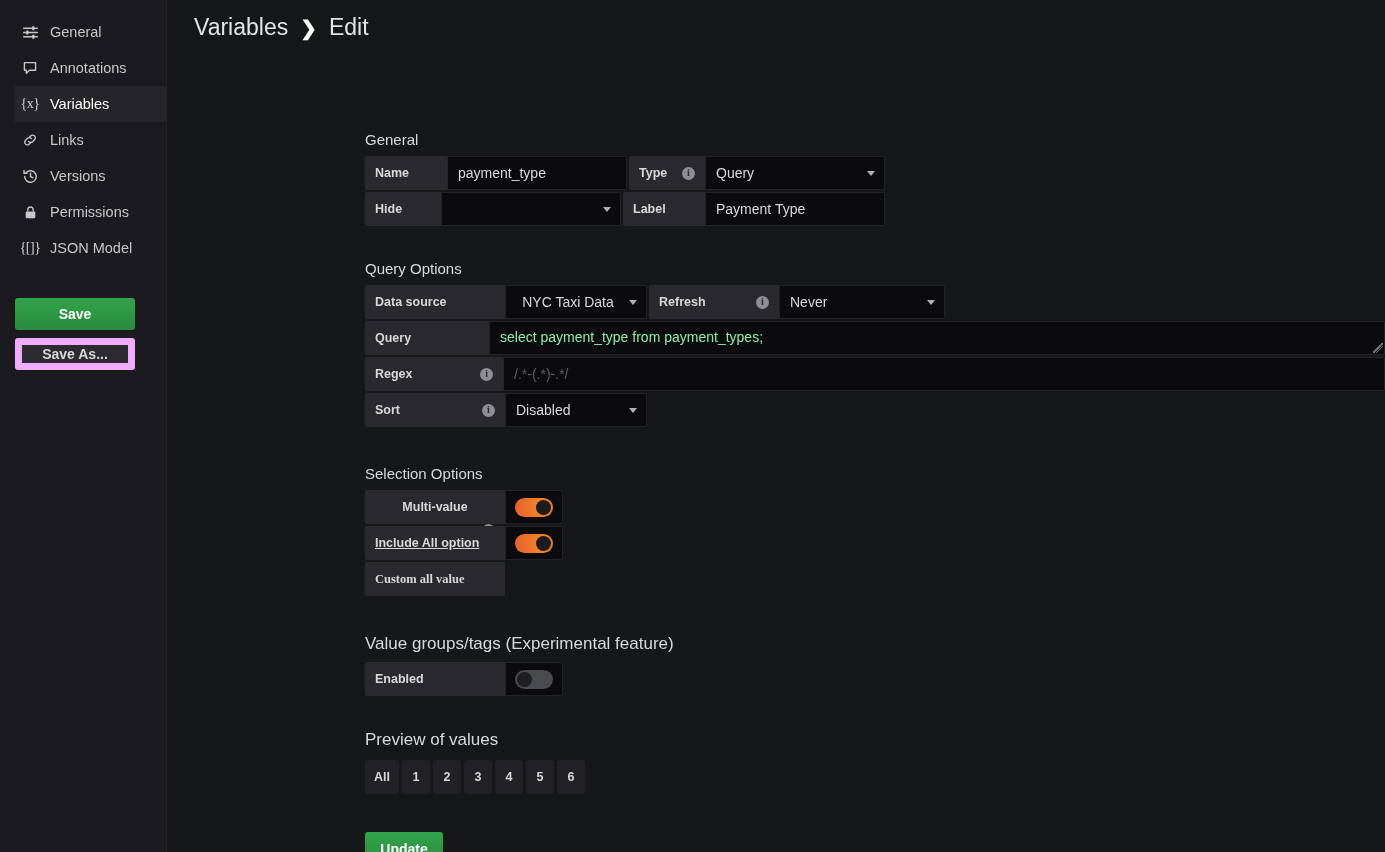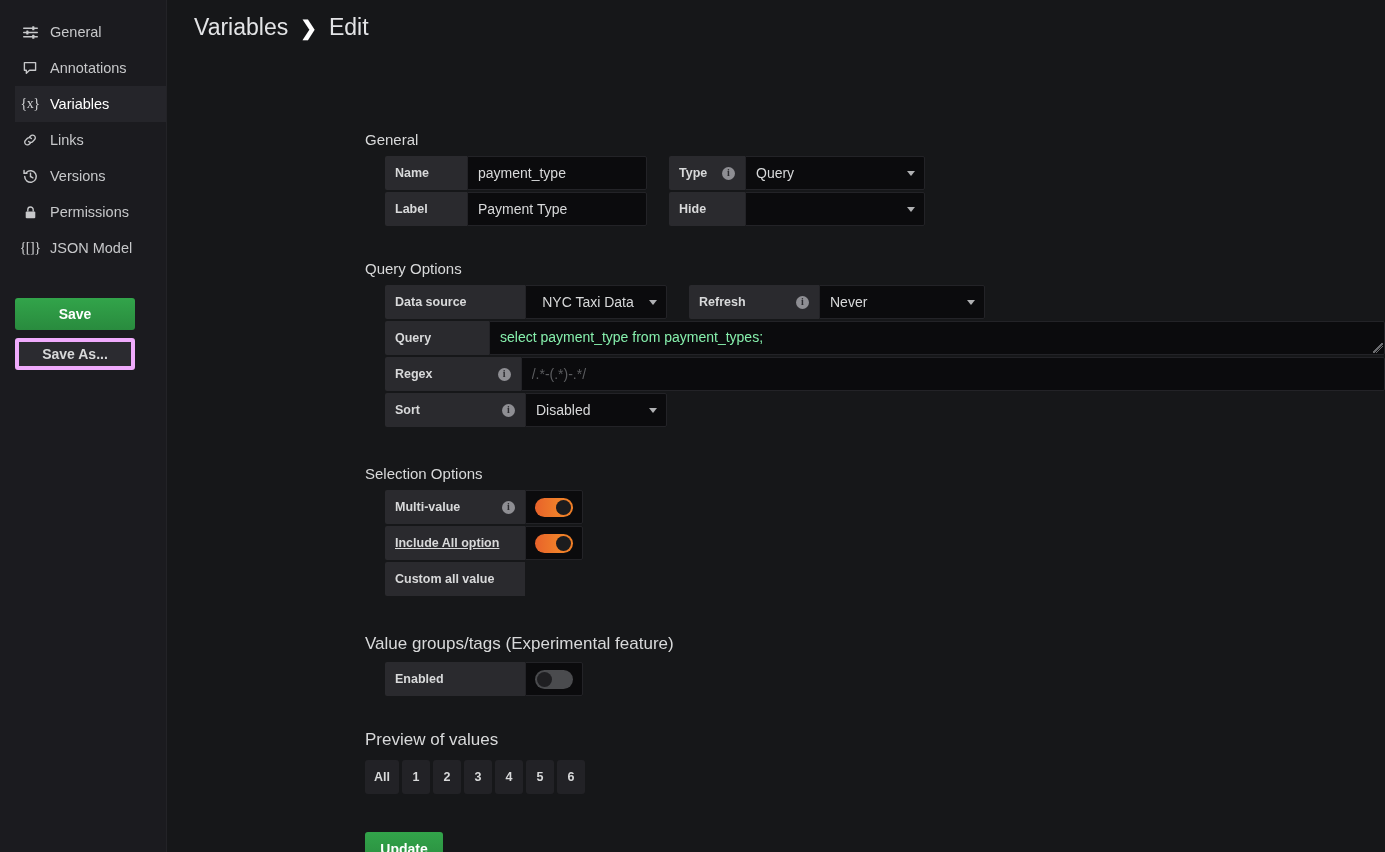--- a/index.html
+++ b/index.html
@@ -51,21 +51,21 @@
     background: linear-gradient(#32a44a, #298b3e);
     color: #fff; font-size: 14px; font-weight: bold;
     border: none; border-radius: 3px; cursor: pointer;
     margin-bottom: 8px;
     font-family: "Liberation Sans", sans-serif;
   }
   .btn-saveas {
     display: block; width: 120px; height: 32px;
     background: #2b2b30; color: #d8d9da;
     font-size: 14px; font-weight: bold;
-    border: 4px solid #f0abfc; border-radius: 3px; cursor: pointer;
+    border: 7px solid #f0abfc; border-radius: 3px; cursor: pointer;
     font-family: "Liberation Sans", sans-serif;
   }
 
   
   .main { flex: 1; height: 852px; padding: 0 0 0 0; position: relative; overflow: hidden; }
 
   .breadcrumb {
     display: flex; align-items: center; gap: 12px;
     padding: 14px 0 0 27px;
     font-size: 23px; color: #e3e4e6; font-weight: normal;
@@ -89,21 +89,20 @@
 
   .lbl {
     background: #2a2a2e;
     color: #d8d9da;
     font-size: 12.5px; font-weight: bold;
     height: 34px; line-height: 34px;
     padding: 0 10px;
     border-radius: 2px 0 0 2px;
     display: flex; align-items: center;
     white-space: nowrap;
-    margin-left: 20px;
   }
   .lbl .info {
     margin-left: auto; padding-left: 14px;
     display: inline-flex; align-items: center;
   }
   .info-ico {
     width: 13px; height: 13px; border-radius: 50%;
     background: #8e8e93; color: #2a2a2e;
     font-size: 10px; font-weight: bold; font-style: normal;
     display: inline-flex; align-items: center; justify-content: center;
@@ -172,23 +171,23 @@
   }
   .resize-grip {
     position: absolute; right: 2px; bottom: 2px;
     width: 10px; height: 10px; pointer-events: none;
     background:
       linear-gradient(135deg, transparent 0 44%, #6a6b6e 44% 56%, transparent 56% 100%) no-repeat 3px 3px / 7px 7px,
       linear-gradient(135deg, transparent 0 44%, #6a6b6e 44% 56%, transparent 56% 100%) no-repeat 0 0 / 10px 10px;
   }
 
   
-  .lbl-multi  { width: 140px; }
+  .lbl-multi  { width: 140px; flex-direction: column; }
   .lbl-all    { width: 140px; text-decoration: underline; }
-  .lbl-custom { width: 140px; }
+  .lbl-custom { width: 140px; font-family: Liberation Serif, serif; }
   .fld-custom { width: 198px; }
   .lbl-enabled{ width: 140px; }
 
   .toggle-cell {
     background: #0b0b0d;
     border: 1px solid #232327;
     border-radius: 0 2px 2px 0;
     height: 34px; width: 58px;
     display: flex; align-items: center; justify-content: center;
     cursor: pointer;
@@ -336,29 +335,29 @@
           </div>
           <div class="sel sel-type">
             <span>Query</span>
             <span class="caret"></span>
           </div>
         </div>
       </div>
 
       <div class="row">
         <div class="grp">
-          <div class="lbl lbl-name">Label</div>
-          <input class="fld fld-name" type="text" value="Payment Type" style="">
-        </div>
-        <div class="grp">
           <div class="lbl lbl-type">Hide</div>
           <div class="sel sel-type">
             <span></span>
             <span class="caret"></span>
           </div>
+        </div>
+        <div class="grp">
+          <div class="lbl lbl-name">Label</div>
+          <input class="fld fld-name" type="text" value="Payment Type" style="">
         </div>
       </div>
 
       
       <div class="section-title sec-query">Query Options</div>
 
       <div class="row">
         <div class="grp">
           <div class="lbl lbl-ds">Data source</div>
           <div class="sel sel-ds">

